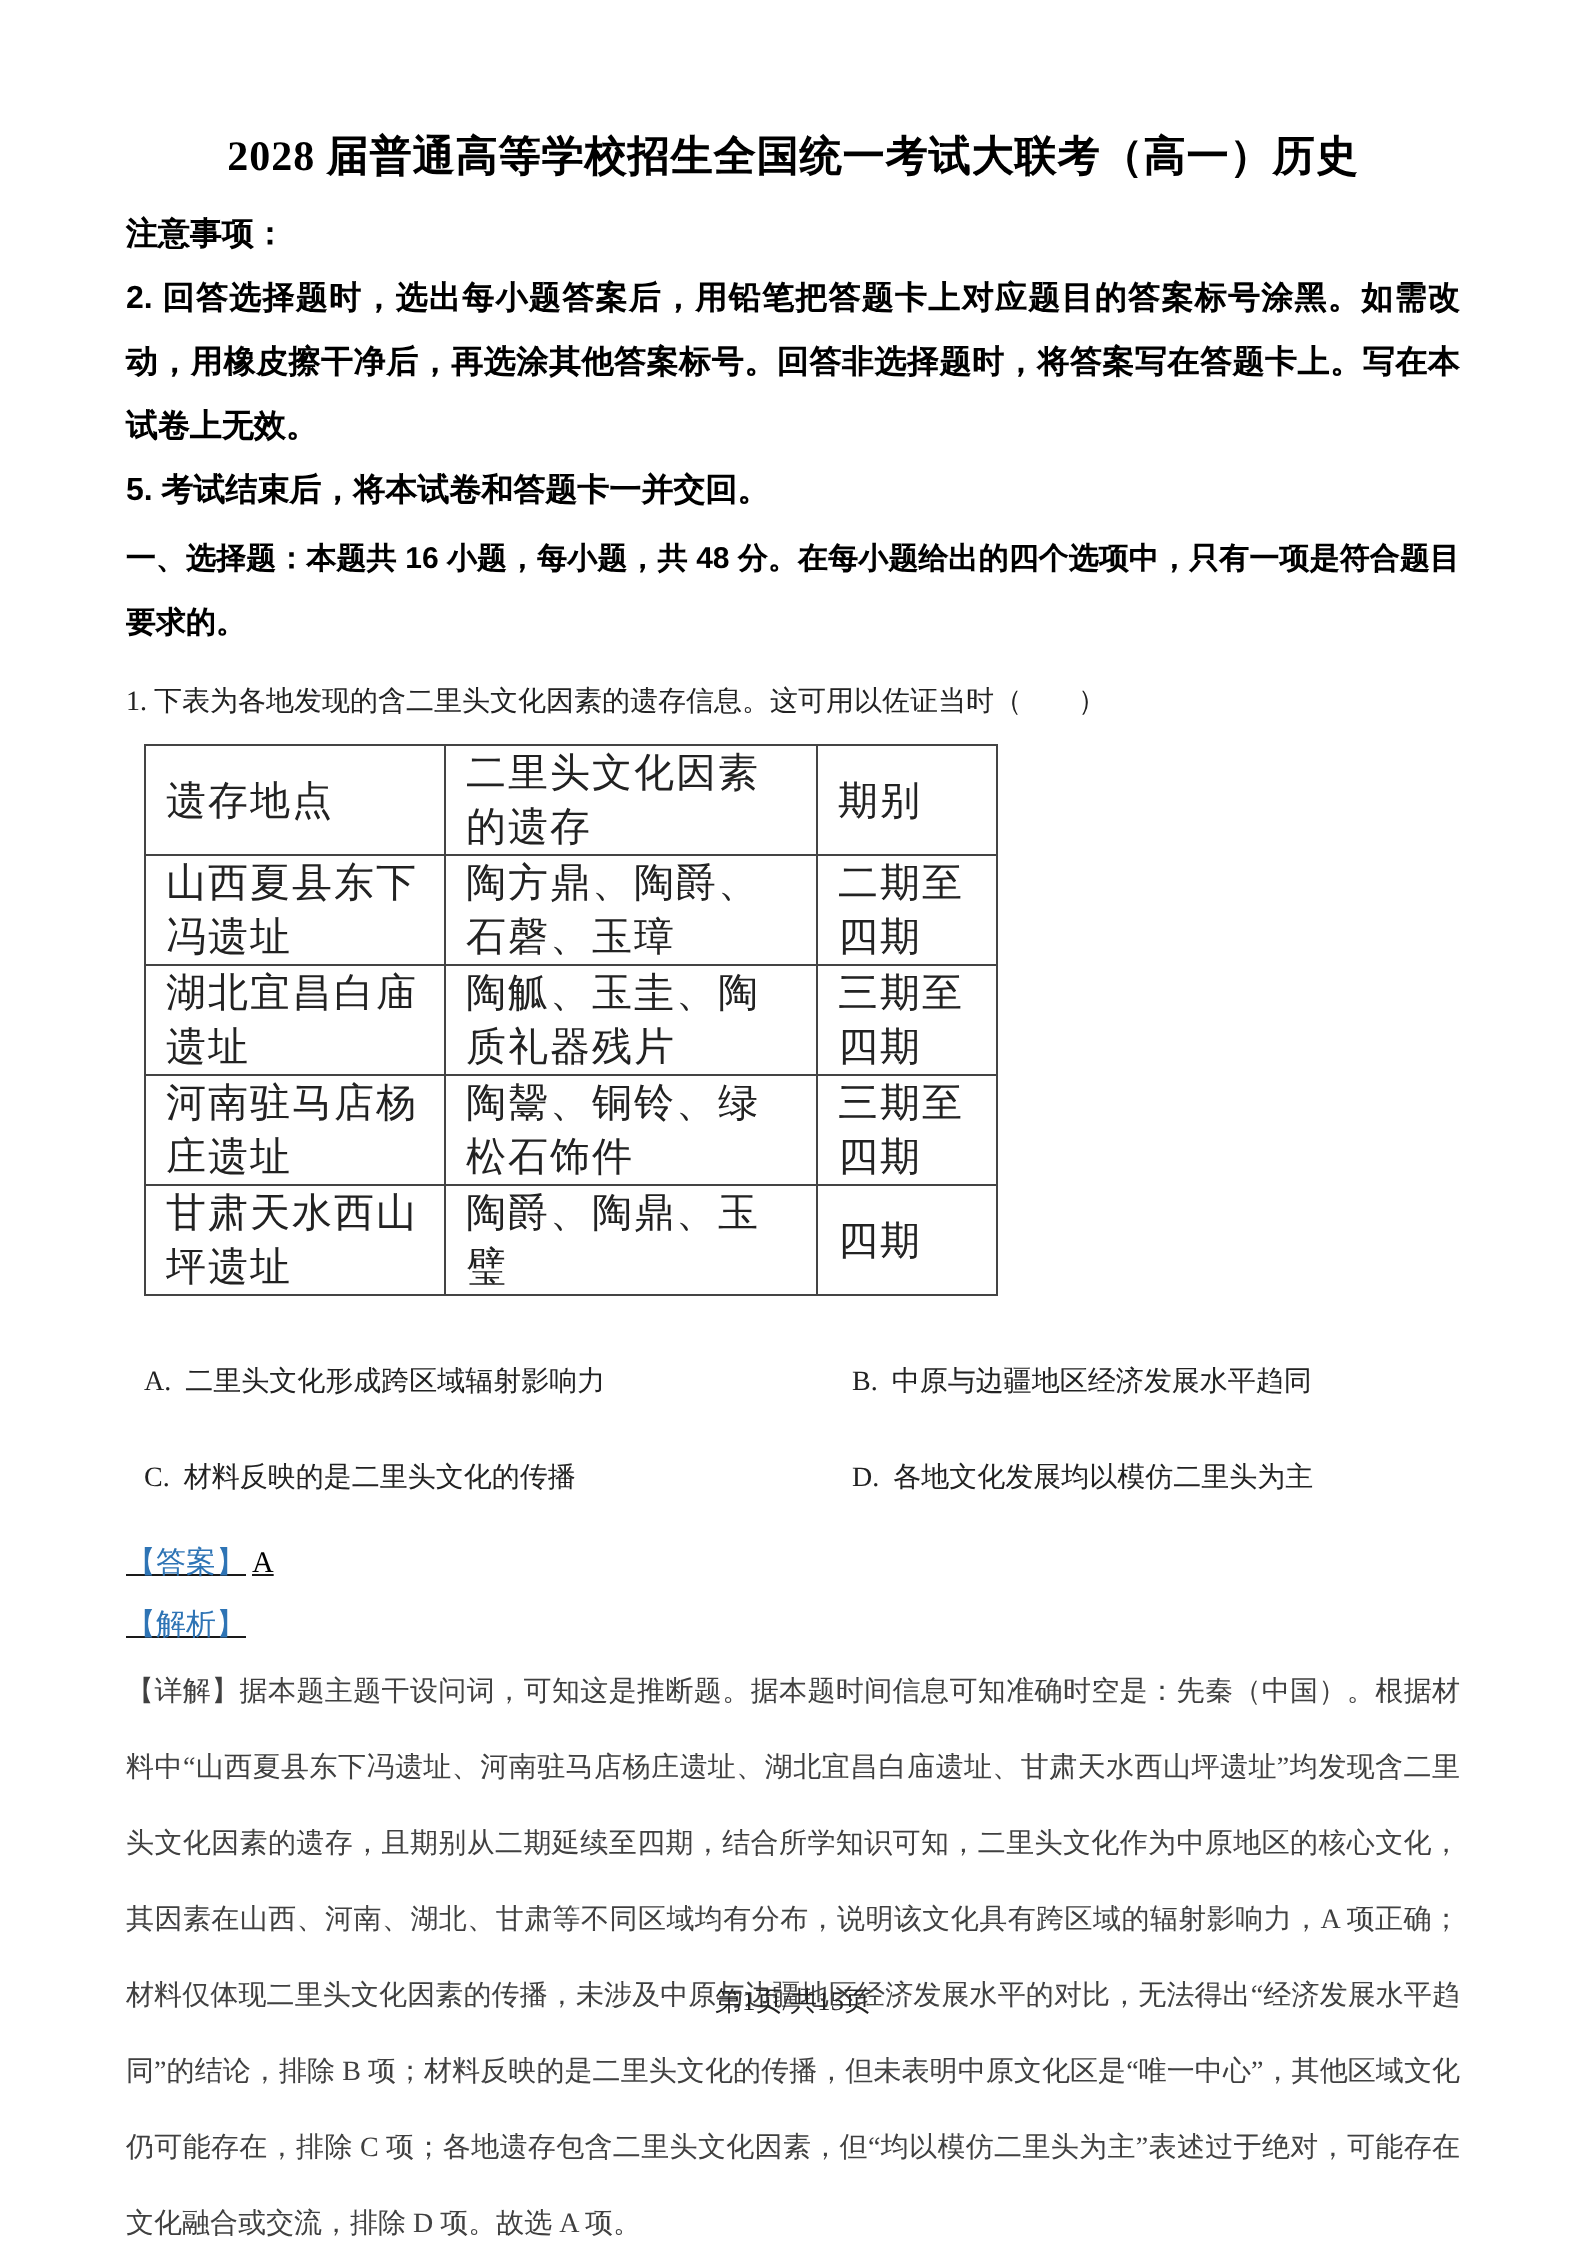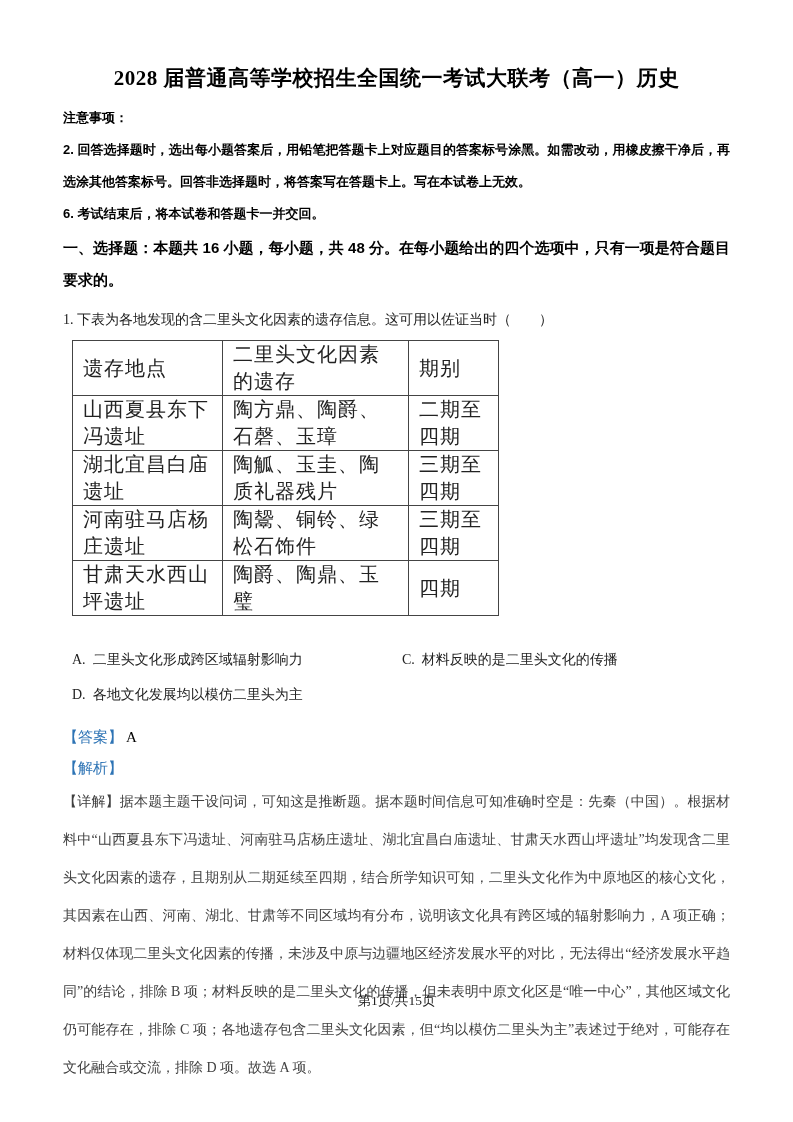--- a/index.html
+++ b/index.html
@@ -22,21 +22,21 @@
     font-size: 21px;
     font-weight: bold;
     text-align: center;
     color: #000000;
     margin: 0 0 10px 0;
     letter-spacing: 0.5px;
   }
   .notice-block {
     font-family: "Liberation Sans", "DejaVu Sans", sans-serif;
     font-weight: bold;
-    font-size: 13px;
+    font-size: 16px;
     line-height: 32px;
     color: #000000;
   }
   .notice-block p { margin: 0; text-align: justify; }
   .section-header {
     font-family: "Liberation Sans", "DejaVu Sans", sans-serif;
     font-weight: bold;
     font-size: 15px;
     line-height: 32px;
     color: #000000;
@@ -69,26 +69,28 @@
   .col-relics { width: 186px; }
   .col-period { width: 90px; }
   .options {
     display: grid;
     grid-template-columns: 330px 1fr;
     row-gap: 11px;
     margin: 32px 0 0 9px;
     font-size: 14px;
     line-height: 24px;
     color: #222222;
+    gap: 24px;
   }
   .option .opt-label { margin-right: 7px; }
   .answer-line, .analysis-line {
     font-size: 15px;
     margin: 0;
     line-height: 24px;
+    text-decoration: underline;
   }
   .answer-line { margin-top: 18px; }
   .analysis-line { margin-top: 7px; }
   .tag-blue { color: #2e74b5; }
   .answer-value { color: #000000; margin-left: 3px; }
   .detail-para {
     font-size: 14px;
     line-height: 38px;
     text-align: justify;
     margin: 3px 0 0 0;
@@ -107,21 +109,21 @@
 </head>
 <body>
 
 <div class="page">
 
   <h1 class="title">2028 届普通高等学校招生全国统一考试大联考（高一）历史</h1>
 
   <div class="notice-block">
     <p>注意事项：</p>
     <p>2. 回答选择题时，选出每小题答案后，用铅笔把答题卡上对应题目的答案标号涂黑。如需改动，用橡皮擦干净后，再选涂其他答案标号。回答非选择题时，将答案写在答题卡上。写在本试卷上无效。</p>
-    <p>6. 考试结束后，将本试卷和答题卡一并交回。</p>
+    <p>5. 考试结束后，将本试卷和答题卡一并交回。</p>
   </div>
 
   <p class="section-header">一、选择题：本题共 16 小题，每小题，共 48 分。在每小题给出的四个选项中，只有一项是符合题目要求的。</p>
 
   <p class="question-stem">1.  下表为各地发现的含二里头文化因素的遗存信息。这可用以佐证当时（　　）</p>
 
   <table class="qtable">
     <colgroup>
       <col class="col-site">
         <col class="col-relics">
@@ -154,20 +156,23 @@
         <td>四期</td>
       </tr>
     </tbody>
   </table>
 
   <div class="options">
     <div class="option">
       <span class="opt-label">A.</span><span>二里头文化形成跨区域辐射影响力</span>
     </div>
     <div class="option">
+      <span class="opt-label">B.</span><span>中原与边疆地区经济发展水平趋同</span>
+    </div>
+    <div class="option">
       <span class="opt-label">C.</span><span>材料反映的是二里头文化的传播</span>
     </div>
     <div class="option">
       <span class="opt-label">D.</span><span>各地文化发展均以模仿二里头为主</span>
     </div>
   </div>
 
   <p class="answer-line">
     <span class="tag-blue">【答案】</span><span class="answer-value">A</span>
   </p>

